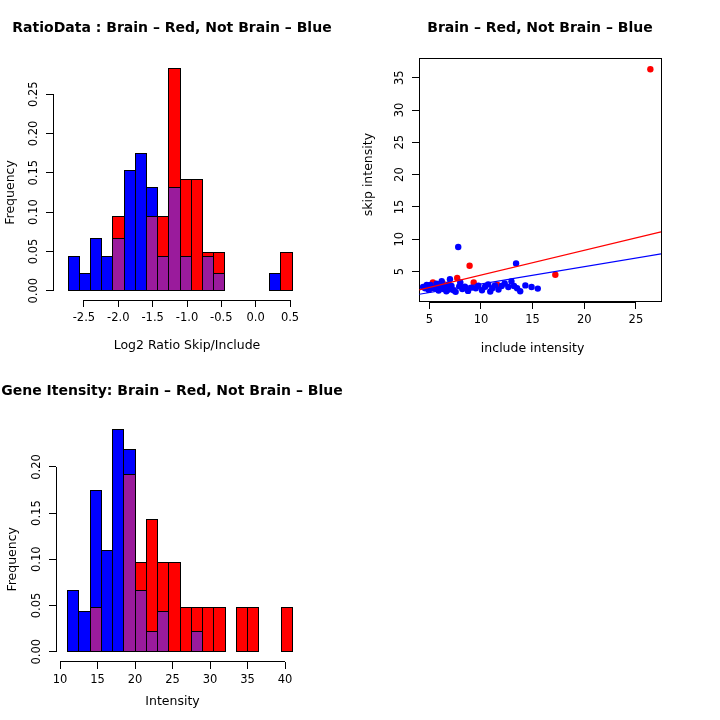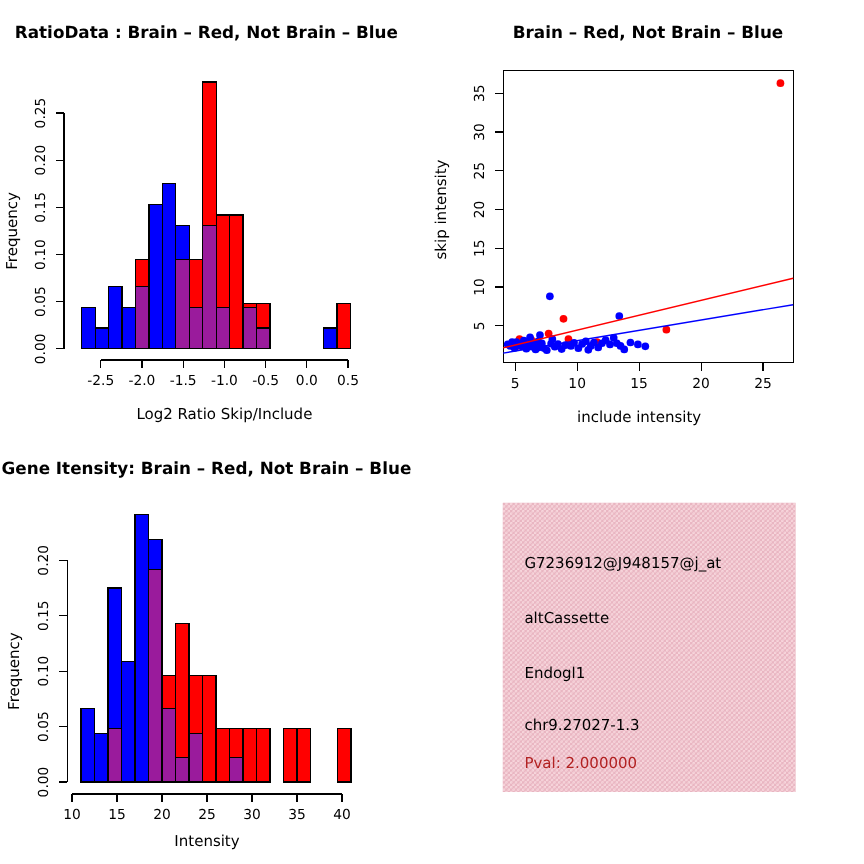--- a/index.html
+++ b/index.html
@@ -239,22 +239,13 @@
       <rect x="180" y="247.34799999999998" width="11.25" height="44.352000000000004" fill="#FF0000" stroke="#000000" stroke-width="1" shape-rendering="crispEdges"></rect>
       <rect x="191.25" y="247.34799999999998" width="11.25" height="44.352000000000004" fill="#FF0000" stroke="#000000" stroke-width="1" shape-rendering="crispEdges"></rect>
       <rect x="191.25" y="271.372" width="11.25" height="20.327999999999975" fill="#0000FF" stroke="#000000" stroke-width="1" shape-rendering="crispEdges"></rect>
       <rect x="191.25" y="271.372" width="11.25" height="20.327999999999975" fill="#9A1B9C" stroke="#000000" stroke-width="1" shape-rendering="crispEdges"></rect>
       <rect x="202.5" y="247.34799999999998" width="11.25" height="44.352000000000004" fill="#FF0000" stroke="#000000" stroke-width="1" shape-rendering="crispEdges"></rect>
       <rect x="213.75" y="247.34799999999998" width="11.25" height="44.352000000000004" fill="#FF0000" stroke="#000000" stroke-width="1" shape-rendering="crispEdges"></rect>
       <rect x="236.25" y="247.34799999999998" width="11.25" height="44.352000000000004" fill="#FF0000" stroke="#000000" stroke-width="1" shape-rendering="crispEdges"></rect>
       <rect x="247.5" y="247.34799999999998" width="11.25" height="44.352000000000004" fill="#FF0000" stroke="#000000" stroke-width="1" shape-rendering="crispEdges"></rect>
       <rect x="281.25" y="247.34799999999998" width="11.25" height="44.352000000000004" fill="#FF0000" stroke="#000000" stroke-width="1" shape-rendering="crispEdges"></rect>
     </svg>
-  <div id="panel-info">
-    <div class="info-box">
-      <div class="info-line l1">G7236912@J948157@j_at</div>
-      <div class="info-line l2">altCassette</div>
-      <div class="info-line l3">Endogl1</div>
-      <div class="info-line l4">chr9.27027-1.3</div>
-      <div class="info-line l5 pval">Pval: 2.000000</div>
-    </div>
-  </div>
 </div>
 
 </body></html>

